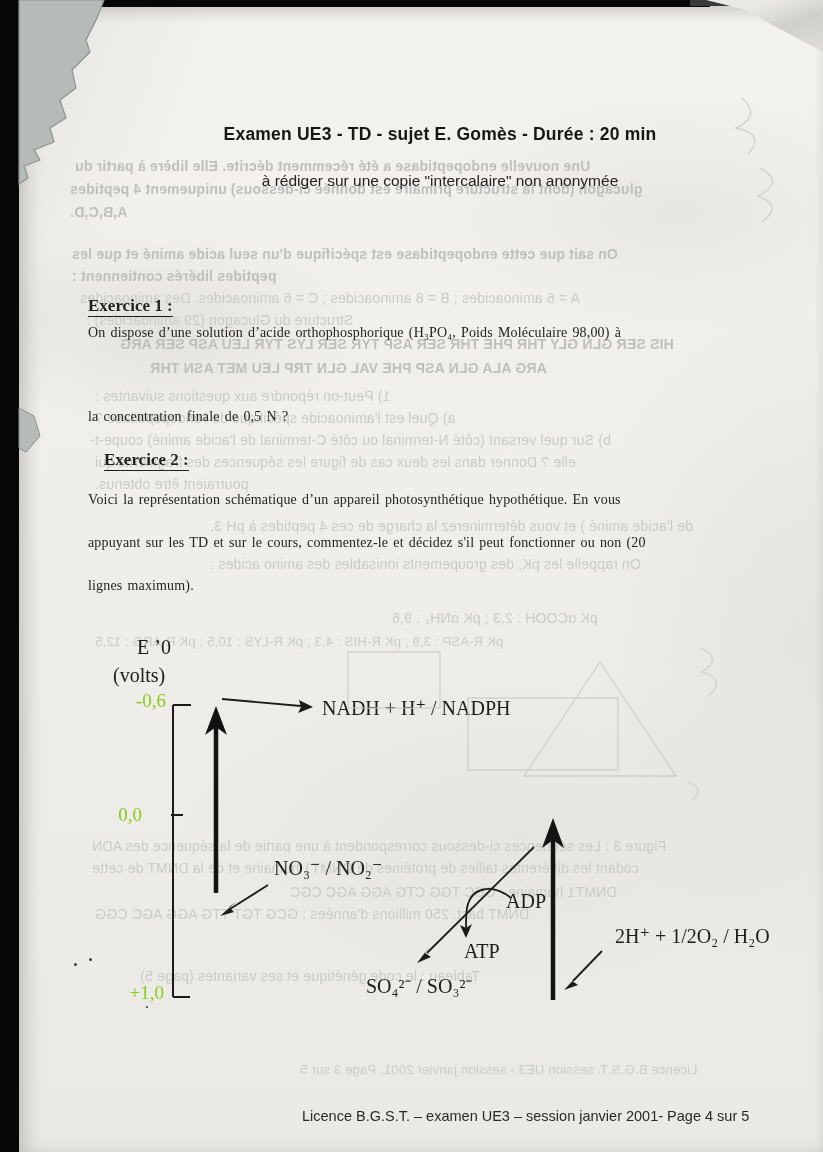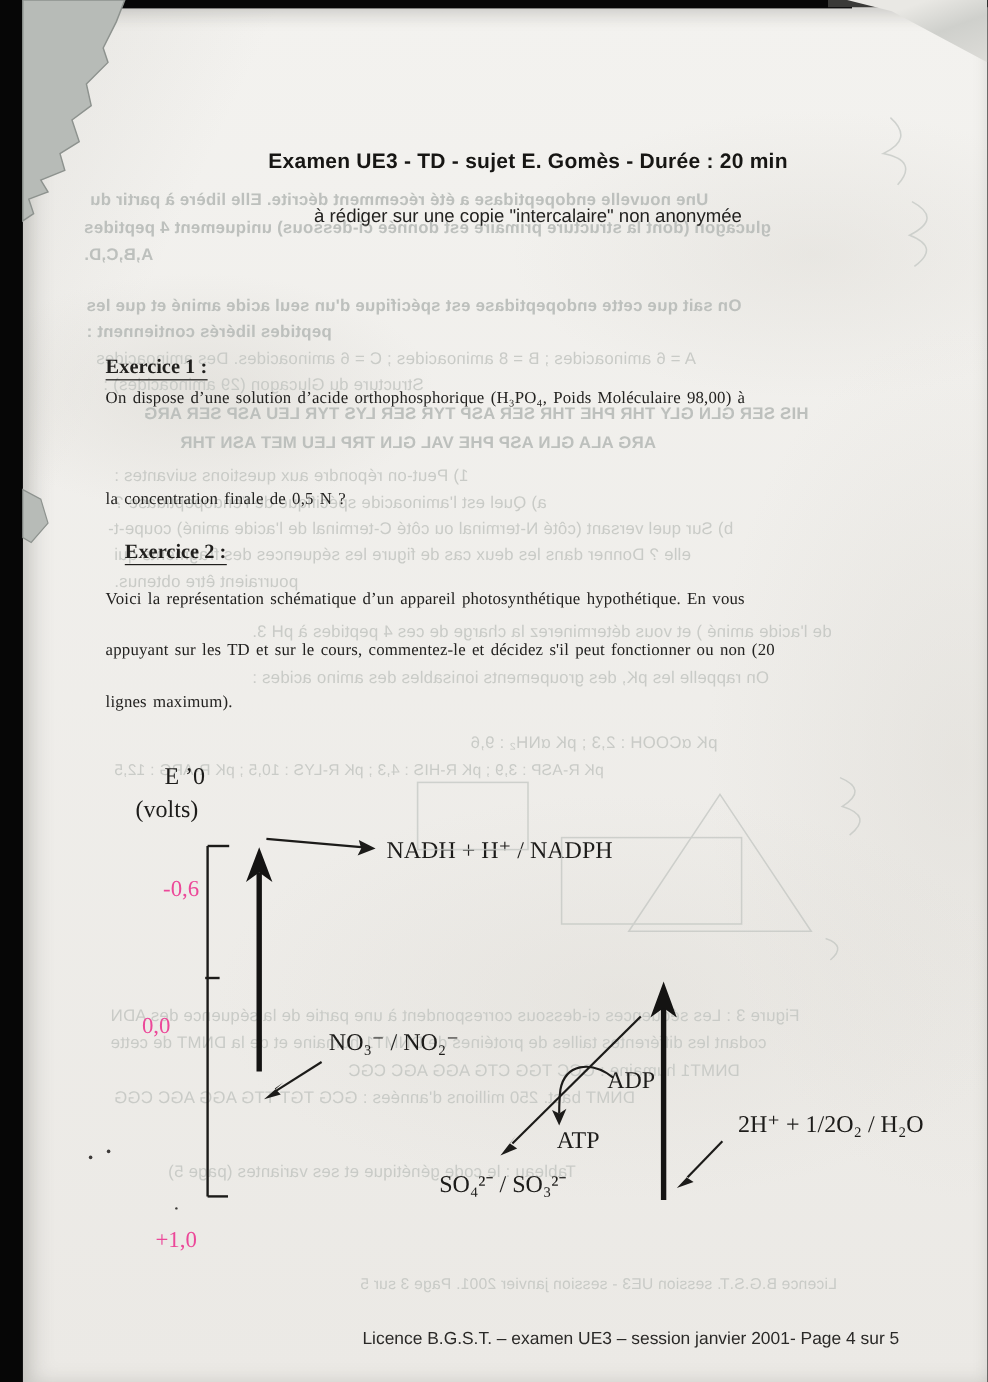--- a/index.html
+++ b/index.html
@@ -18,21 +18,21 @@
     box-shadow: inset 10px 0 16px rgba(110,110,106,.22), inset 0 8px 12px rgba(120,120,116,.18);}
   .abs{position:absolute;}
   
   .sans{font-family:"Liberation Sans","DejaVu Sans",sans-serif;}
   .title{font-size:17.5px;font-weight:700;color:#171614;letter-spacing:.2px;}
   .subtitle{font-size:15.5px;color:#22211f;}
   .exhead{font-size:17px;font-weight:700;color:#201f1d;}
   .exhead span{border-bottom:1.6px solid #201f1d;padding-bottom:1px;}
   .bodyline{font-size:14px;color:#232220;white-space:nowrap;letter-spacing:.15px;word-spacing:1.5px;}
   .dlabel{font-size:20px;color:#1d1c1a;white-space:nowrap;}
-  .dsmall{font-size:19px;color:#ec4899;white-space:nowrap;margin-top:41px;}
+  .dsmall{font-size:19px;color:#84cc16;white-space:nowrap;}
   .footer{font-size:14.5px;color:#2a2927;white-space:nowrap;}
   
   .bleed{position:absolute;transform:scaleX(-1);color:#bdc0bd;filter:blur(.45px);
          font-family:"Liberation Sans","DejaVu Sans",sans-serif;font-weight:700;
          font-size:14px;white-space:nowrap;letter-spacing:.2px;}
   .bleed.light{color:#c9cbc7;font-weight:400;}
   
   #topstrip{position:absolute;left:0;top:0;width:710px;height:7px;background:#070707;}
   #topstrip2{position:absolute;left:690px;top:0;width:133px;height:6px;background:#3a3a38;}
   #corner-scrap{position:absolute;right:0;top:0;width:133px;height:52px;

